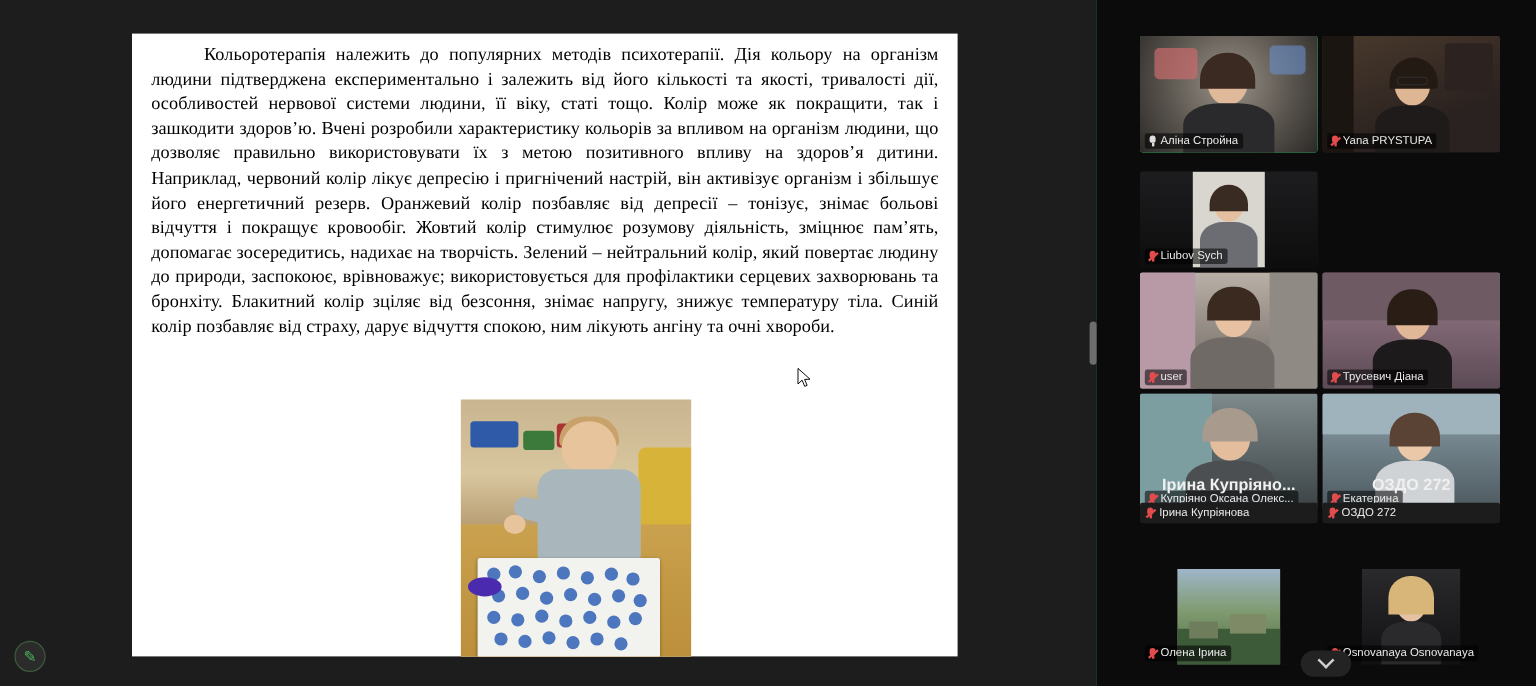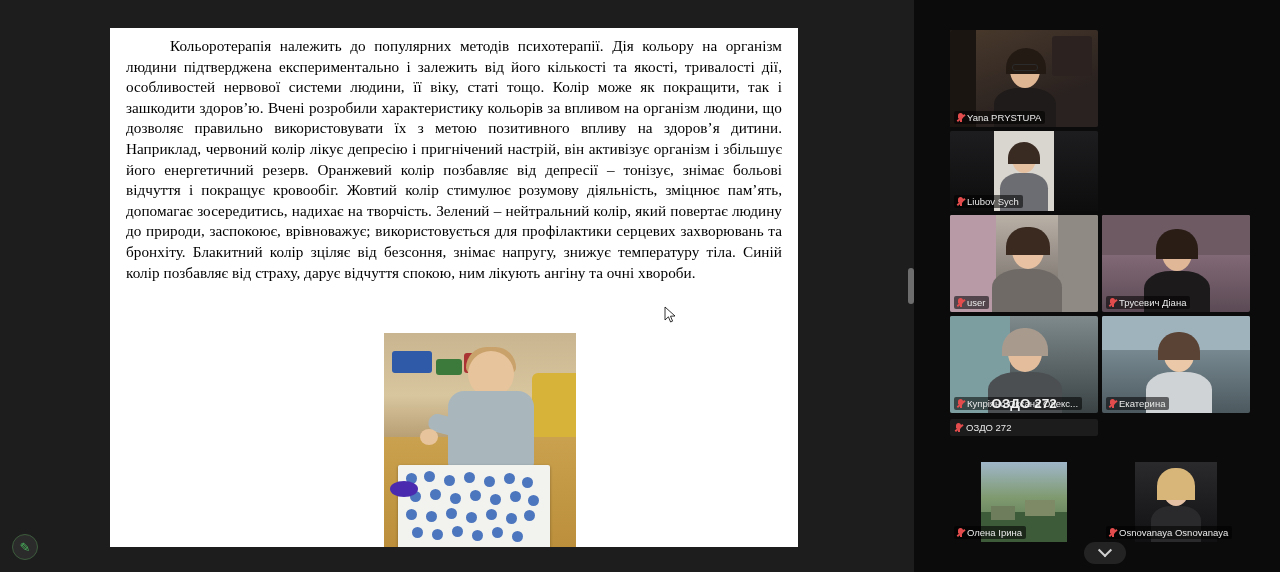--- a/index.html
+++ b/index.html
@@ -125,21 +125,21 @@
     width: 300px;
   }
   .row { display: flex; gap: 4px; margin-bottom: 4px; }
   .tile {
     position: relative;
     width: 148px; height: 97px;
     background: #161616;
     overflow: hidden;
     border-radius: 2px;
   }
-  .tile.small { height: 80px; }
+  .tile.small { height: 80px; margin-top: 12px; }
   .tile.active { outline: 2px solid #3ec46d; outline-offset: -2px; }
   .tile .name {
     position: absolute;
     left: 4px; bottom: 3px;
     max-width: 140px;
     font-size: 9.5px;
     color: #e9e9e9;
     background: rgba(0,0,0,0.55);
     padding: 1px 4px 1px 3px;
     border-radius: 2px;
@@ -290,20 +290,32 @@
     <svg id="cursor" viewBox="0 0 12 18">
       <path d="M1 1 L1 14 L4.4 10.8 L6.6 16 L8.6 15.1 L6.5 10.2 L11 10 Z" fill="#ffffff" stroke="#000" stroke-width="0.8"></path>
     </svg>
   </div>
 
   <div id="panel">
 
     <div class="grid">
 
       <div class="row">
+        <div class="tile active">
+          <div class="bg-a"></div>
+          <div style="position:absolute;left:12px;top:10px;width:36px;height:26px;background:#c96b6b;border-radius:4px;opacity:.7"></div>
+          <div style="position:absolute;right:10px;top:8px;width:30px;height:24px;background:#6b8fc9;border-radius:4px;opacity:.6"></div>
+          <div class="fig-head" style="left:56px;top:18px;width:34px;height:40px;background:#e0b99b;"></div>
+          <div class="fig-body" style="left:36px;top:56px;width:76px;height:44px;background:#2a2a2c;"></div>
+          <div style="position:absolute;left:50px;top:14px;width:46px;height:30px;background:#3b2a22;border-radius:22px 22px 0 0"></div>
+          <div class="name">
+            <span class="mic"></span>
+            <span>Аліна Стройна</span>
+          </div>
+        </div>
         <div class="tile">
           <div class="bg-b"></div>
           <div style="position:absolute;left:0;top:0;width:26px;height:97px;background:#1b1512;"></div>
           <div style="position:absolute;right:6px;top:6px;width:40px;height:40px;background:#2c2320;border-radius:3px"></div>
           <div class="fig-head" style="left:60px;top:22px;width:30px;height:36px;background:#dfb694;"></div>
           <div class="fig-body" style="left:44px;top:58px;width:62px;height:40px;background:#1f1b1a;"></div>
           <div style="position:absolute;left:56px;top:18px;width:40px;height:26px;background:#241a14;border-radius:20px 20px 0 0"></div>
           <div style="position:absolute;left:62px;top:34px;width:26px;height:7px;border:1.4px solid #2b2b2b;border-radius:3px"></div>
           <div class="name">
             <span class="mic muted">
@@ -386,20 +398,29 @@
               </span>
             <span>Екатерина</span>
           </div>
         </div>
       </div>
     </div>
 
     <div class="textparts">
       <div class="tp-row">
         <div class="tp-col">
+          <div class="tp-title">Ірина Купріяно...</div>
+          <div class="tp-chip">
+            <span class="mic muted">
+                <i></i>
+              </span>
+            <span>Ірина Купріянова</span>
+          </div>
+        </div>
+        <div class="tp-col">
           <div class="tp-title">ОЗДО 272</div>
           <div class="tp-chip">
             <span class="mic muted">
                 <i></i>
               </span>
             <span>ОЗДО 272</span>
           </div>
         </div>
       </div>
 

